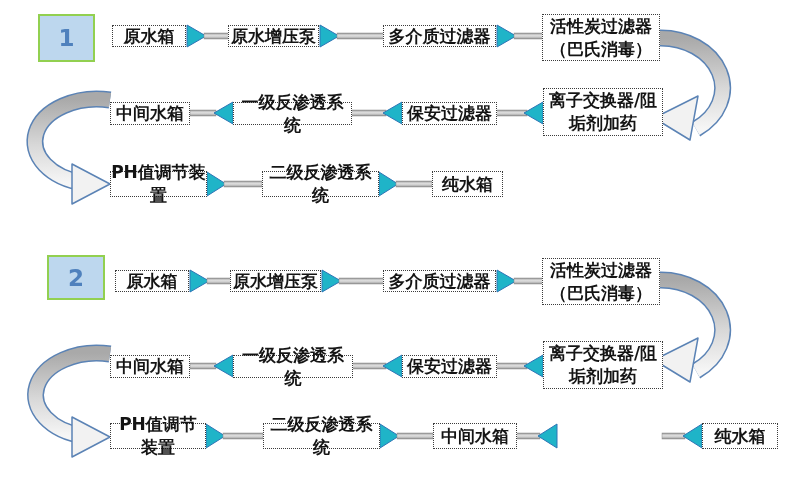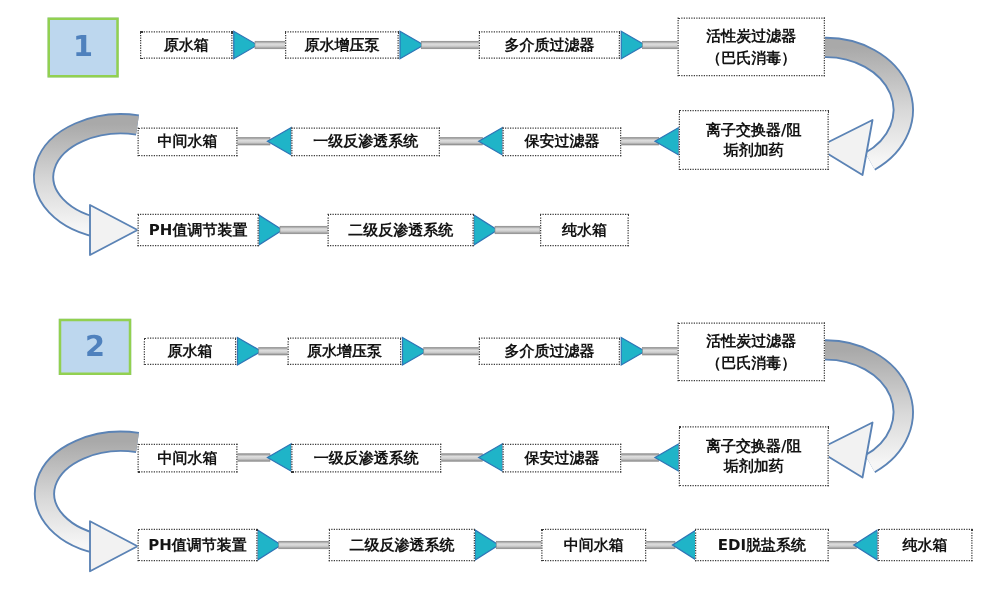--- a/index.html
+++ b/index.html
@@ -4,21 +4,21 @@
 <style>
   html,body{margin:0;padding:0;background:#fff;}
   .stage{
     position:relative;width:800px;height:483px;background:#ffffff;
     font-family:"DejaVu Sans","Liberation Sans",sans-serif;overflow:hidden;
   }
   .layer{position:absolute;left:0;top:0;}
   .node{
     position:absolute;display:flex;align-items:center;justify-content:center;
     text-align:center;background:#ffffff;border:1px dotted #3c3c3c;
-    font-size:12px;font-weight:700;color:#141414;line-height:1.35;
+    font-size:17px;font-weight:700;color:#141414;line-height:1.35;
     white-space:pre-line;box-sizing:border-box;z-index:2;
   }
   .badge{
     position:absolute;display:flex;align-items:center;justify-content:center;
     background:#bdd7ee;border:2px solid #92d050;color:#4f81bd;
     font-size:23px;font-weight:700;box-sizing:border-box;z-index:2;
   }
   .bar{fill:url(#barGrad);stroke:#8a8a8a;stroke-width:0.5;}
   .tri{fill:#1fb4c8;stroke:#2e75b6;stroke-width:1;}
   .curl-outline{fill:none;stroke:#5b83b5;stroke-width:17;}
@@ -152,16 +152,15 @@
 
   <div class="node" style="left:110px;top:355px;width:80px;height:23px">中间水箱</div>
   <div class="node" style="left:233px;top:355px;width:120px;height:23px">一级反渗透系统</div>
   <div class="node" style="left:402px;top:355px;width:95px;height:23px">保安过滤器</div>
   <div class="node" style="left:543px;top:341px;width:120px;height:48px">离子交换器/阻
 垢剂加药</div>
 
   <div class="node" style="left:110px;top:423px;width:96px;height:26px">PH值调节装置</div>
   <div class="node" style="left:263px;top:423px;width:117px;height:26px">二级反渗透系统</div>
   <div class="node" style="left:433px;top:423px;width:84px;height:26px">中间水箱</div>
-  <div class="node" style="left:556px;top:423px;width:107px;height:26px">EDI脱盐系统</div>
   <div class="node" style="left:702px;top:423px;width:76px;height:26px">纯水箱</div>
 
 </div>
 
 </body></html>

